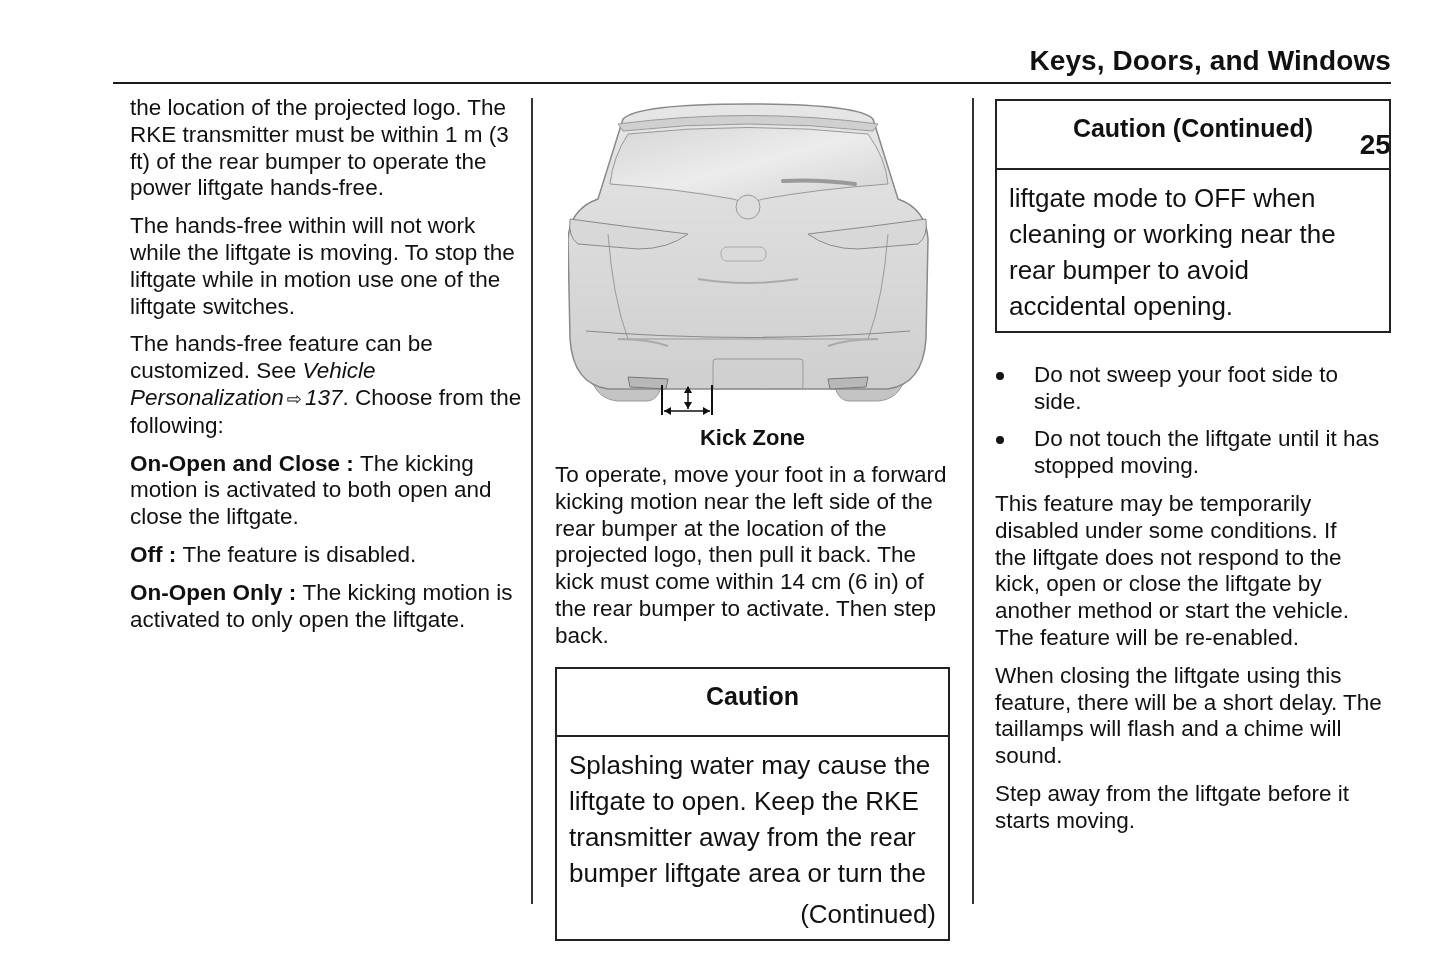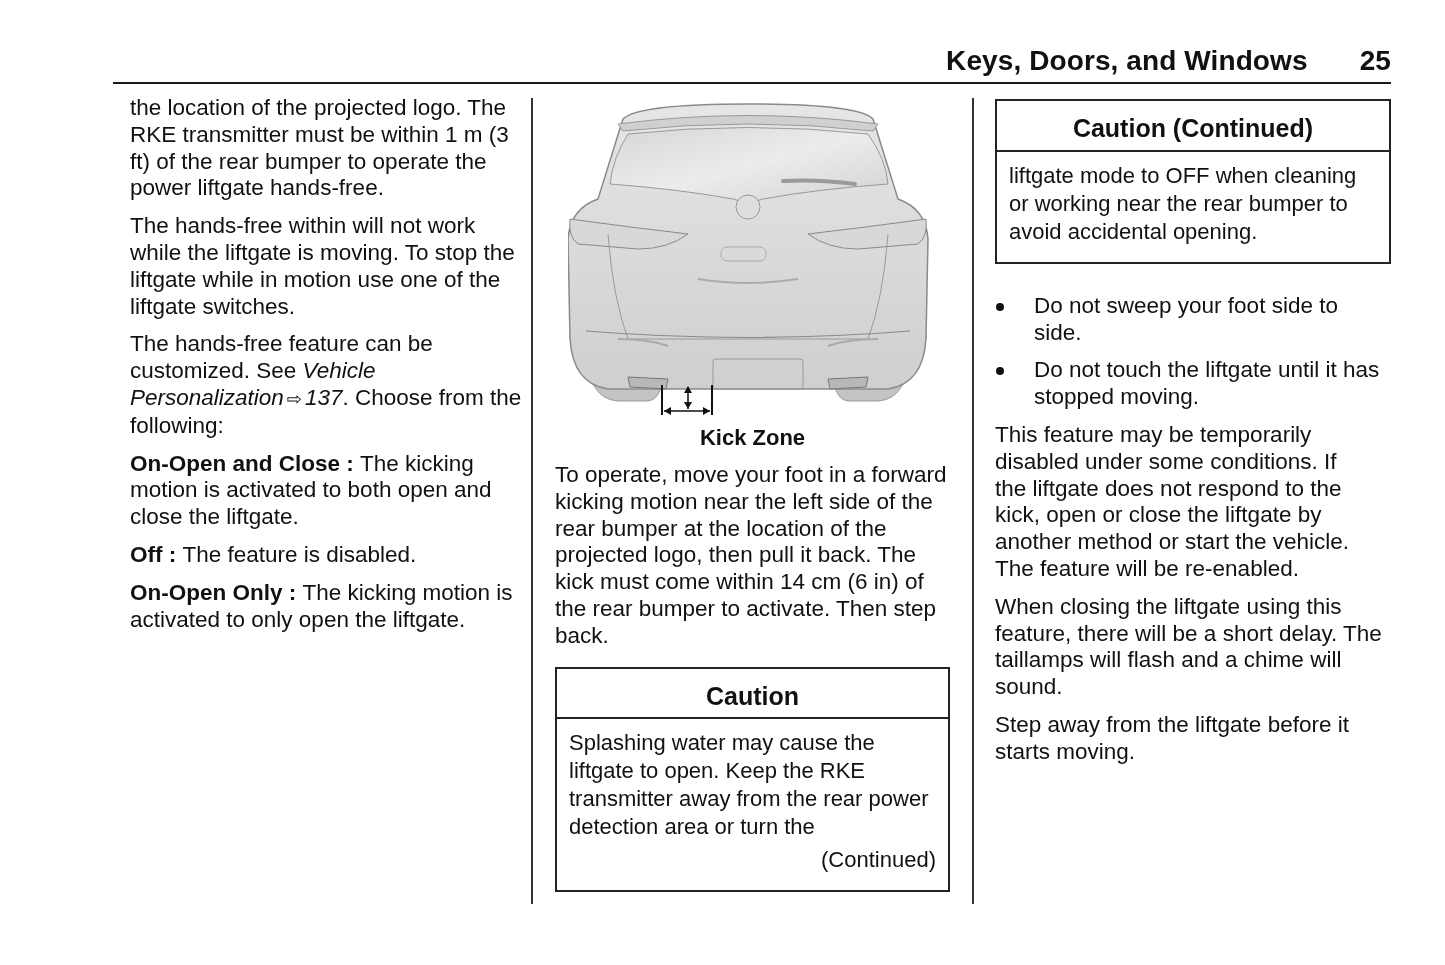--- a/index.html
+++ b/index.html
@@ -3,21 +3,21 @@
   <meta charset="utf-8">
   <style>
     html, body { margin: 0; padding: 0; background: #ffffff; }
     body {
       width: 1445px; height: 965px; position: relative; overflow: hidden;
       font-family: "Liberation Sans", sans-serif; color: #111111;
     }
     .header-title {
       position: absolute; top: 45px; right: 54px;
       font-size: 28px; font-weight: bold; letter-spacing: 0.1px;
-      display: flex; gap: 52px; align-items: flex-end;
+      display: flex; gap: 52px; align-items: flex-end; flex-direction: column;
     }
     .header-rule {
       position: absolute; top: 82px; left: 113px; width: 1278px; height: 2px; background: #1a1a1a;
     }
     .col-divider { position: absolute; width: 2px; background: #333; top: 98px; height: 806px; }
     .col { position: absolute; top: 95px; font-size: 22.5px; line-height: 26.8px; }
     .col p { margin: 0 0 11px 0; }
     .col-1 { left: 130px; width: 405px; }
     .col-2 { left: 555px; width: 400px; }
     .col-3 { left: 995px; width: 400px; }
@@ -28,23 +28,23 @@
     .figure svg { position: absolute; left: 13px; top: 4px; }
     .fig-caption {
       position: absolute; left: 0; right: 0; top: 330px; text-align: center;
       font-weight: bold; font-size: 22px;
     }
     .caution {
       border: 2px solid #222; box-sizing: border-box;
     }
     .caution-title {
       text-align: center; font-weight: bold; font-size: 25px;
-      padding: 14px 0 8px; border-bottom: 2px solid #222;
+      padding: 14px 0 26px; border-bottom: 2px solid #222;
     }
-    .caution-body { padding: 10px 12px 16px; font-size: 22px; line-height: 28px; }
+    .caution-body { padding: 10px 12px 7px; font-size: 26px; line-height: 36px; }
     .caution-cont { text-align: right; padding-top: 5px; }
     ul.bullets { list-style: none; margin: 0; padding: 0; }
     ul.bullets li { position: relative; padding-left: 39px; margin-bottom: 11px; }
     ul.bullets li .bullet-icon {
       position: absolute; left: 1px; top: 10px; width: 8px; height: 8px; border-radius: 50%; background: #111;
     }
   </style>
 </head>
 <body>
 
@@ -121,21 +121,21 @@
       <line x1="120" y1="288" x2="120" y2="310" stroke="#111" stroke-width="1.5"></line>
       <polygon points="120,287 116,294 124,294" fill="#111"></polygon>
       <polygon points="120,310 116,303 124,303" fill="#111"></polygon>
     </svg>
     <div class="fig-caption">Kick Zone</div>
   </div>
   <p style="margin-top:32px; width:392px">To operate, move your foot in a forward kicking motion near the left side of the rear bumper at the location of the projected logo, then pull it back. The kick must come within 14 cm (6 in) of the rear bumper to activate. Then step back.</p>
   <div class="caution" style="margin-top:17px; width:395px">
     <div class="caution-title">Caution</div>
     <div class="caution-body">
-      <div style="width:365px">Splashing water may cause the liftgate to open. Keep the RKE transmitter away from the rear power detection area or turn the</div>
+      <div style="width:365px">Splashing water may cause the liftgate to open. Keep the RKE transmitter away from the rear bumper liftgate area or turn the</div>
       <div class="caution-cont">(Continued)</div>
     </div>
   </div>
 </div>
 
 <div class="col col-3">
   <div class="caution" style="margin-top:4px; width:396px">
     <div class="caution-title">Caution  (Continued)</div>
     <div class="caution-body" style="width:360px">liftgate mode to OFF when cleaning or working near the rear bumper to avoid accidental opening.</div>
   </div>

